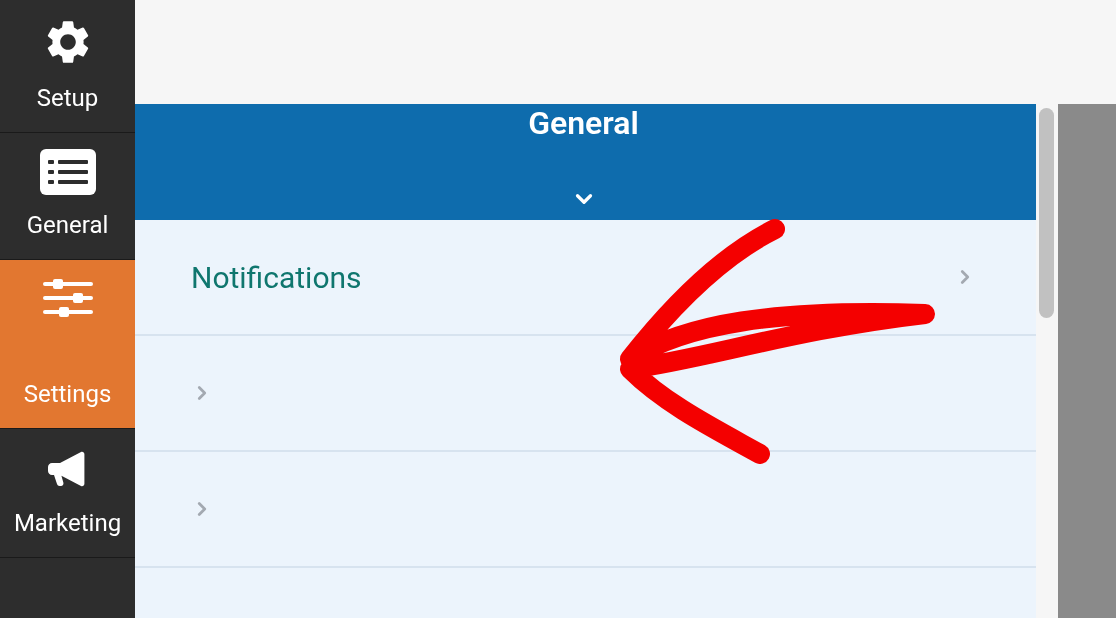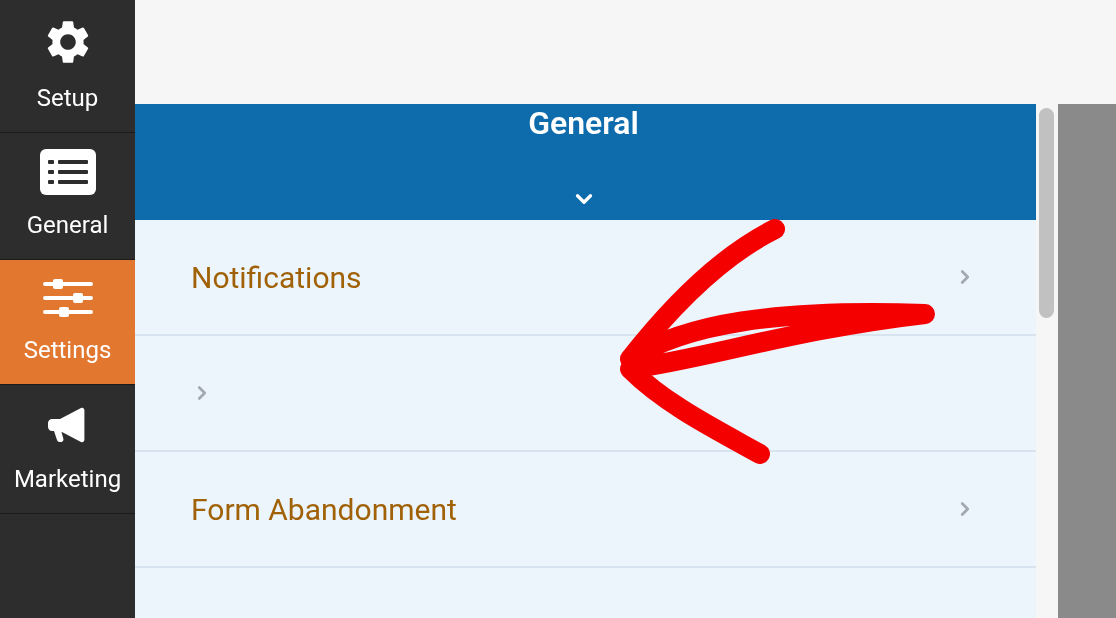--- a/index.html
+++ b/index.html
@@ -30,20 +30,21 @@
       align-items: center;
       justify-content: center;
       padding: 16px 0 20px 0;
       cursor: pointer;
       color: #fff;
       border-bottom: 1px solid #1a1a1a;
     }
 
     .sidebar-item.active {
       background: #e27730;
+      gap: 44px;
     }
 
     .sidebar-item .icon {
       margin-bottom: 12px;
     }
 
     .sidebar-item .label {
       font-size: 24px;
       font-weight: 400;
       color: #fff;
@@ -86,21 +87,21 @@
       justify-content: space-between;
       flex-direction: column;
     }
 
     .panel-row {
       height: 116px;
       display: flex;
       align-items: center;
       padding: 0 60px 0 56px;
       font-size: 30px;
-      color: #a16207;
+      color: #0f766e;
       justify-content: space-between;
       border-bottom: 2px solid #d7e3ef;
       cursor: pointer;
     }
 
     .panel-row:last-child {
       height: 118px;
     }
 
     .chevron {
@@ -225,21 +226,20 @@
 
       <div class="panel-row">
         <span class="chevron">
           <svg width="22" height="22" viewBox="0 0 24 24" fill="none" stroke="#7d828a" stroke-width="3" stroke-linecap="round" stroke-linejoin="round">
             <polyline points="9 18 15 12 9 6"></polyline>
           </svg>
         </span>
       </div>
 
       <div class="panel-row">
-        <span>Form Abandonment</span>
         <span class="chevron">
           <svg width="22" height="22" viewBox="0 0 24 24" fill="none" stroke="#7d828a" stroke-width="3" stroke-linecap="round" stroke-linejoin="round">
             <polyline points="9 18 15 12 9 6"></polyline>
           </svg>
         </span>
       </div>
 
       <div class="arrow-annotation">
         <svg width="500" height="260" viewBox="0 0 500 260">
           <path d="M 340 25 C 300 45 250 85 195 155 C 250 120 340 105 490 110 C 360 125 270 155 195 165 C 230 200 280 225 325 250" fill="none" stroke="#f40000" stroke-width="20" stroke-linecap="round" stroke-linejoin="round"></path>

